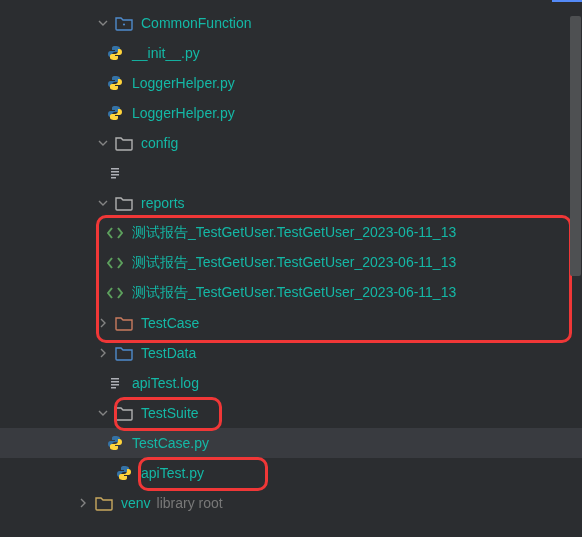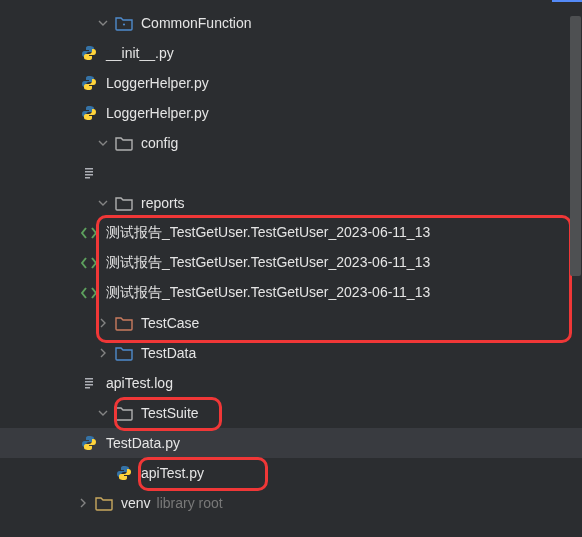--- a/index.html
+++ b/index.html
@@ -48,28 +48,28 @@
   .icon {
     width: 18px;
     height: 18px;
     margin-right: 8px;
     display: inline-flex;
     justify-content: center;
     align-items: center;
     flex-shrink: 0;
   }
   .label {
-    color: #e5e5e5;
+    color: #14b8a6;
   }
   .label.hint {
     color: #787878;
     margin-left: 6px;
   }
   .indent-0 { padding-left: 95px; }
-  .indent-1-file { padding-left: 80px; }
+  .indent-1-file { padding-left: 106px; }
   .spacer-noarrow { width: 20px; display: inline-block; }
 
   
   .hl {
     position: absolute;
     border: 3px solid #f03737;
     border-radius: 10px;
     pointer-events: none;
     box-sizing: border-box;
   }
@@ -268,21 +268,21 @@
     <span class="label">TestSuite</span>
   </div>
 
   <div class="row indent-1-file selected">
     <span class="icon">
       <svg width="16" height="16" viewBox="0 0 16 16">
           <path d="M8 1c-3 0-3 1.5-3 2.5v1.5h3v1H3.5C2 6 1 7 1 9s1 3 2.5 3H5v-2c0-1.5 1-3 3-3h3c1.5 0 2-1 2-2V3.5C13 2 12 1 8 1z" fill="#3572a5"></path>
           <path d="M8 15c3 0 3-1.5 3-2.5V11H8v-1h4.5C14 10 15 9 15 7s-1-3-2.5-3H11v2c0 1.5-1 3-3 3H5c-1.5 0-2 1-2 2v1.5C3 14 4 15 8 15z" fill="#ffd43b"></path>
         </svg>
     </span>
-    <span class="label">TestData.py</span>
+    <span class="label">TestCase.py</span>
   </div>
 
   <div class="row indent-0">
     <span class="spacer-noarrow"></span>
     <span class="icon">
       <svg width="16" height="16" viewBox="0 0 16 16">
           <path d="M8 1c-3 0-3 1.5-3 2.5v1.5h3v1H3.5C2 6 1 7 1 9s1 3 2.5 3H5v-2c0-1.5 1-3 3-3h3c1.5 0 2-1 2-2V3.5C13 2 12 1 8 1z" fill="#3572a5"></path>
           <path d="M8 15c3 0 3-1.5 3-2.5V11H8v-1h4.5C14 10 15 9 15 7s-1-3-2.5-3H11v2c0 1.5-1 3-3 3H5c-1.5 0-2 1-2 2v1.5C3 14 4 15 8 15z" fill="#ffd43b"></path>
         </svg>
     </span>

